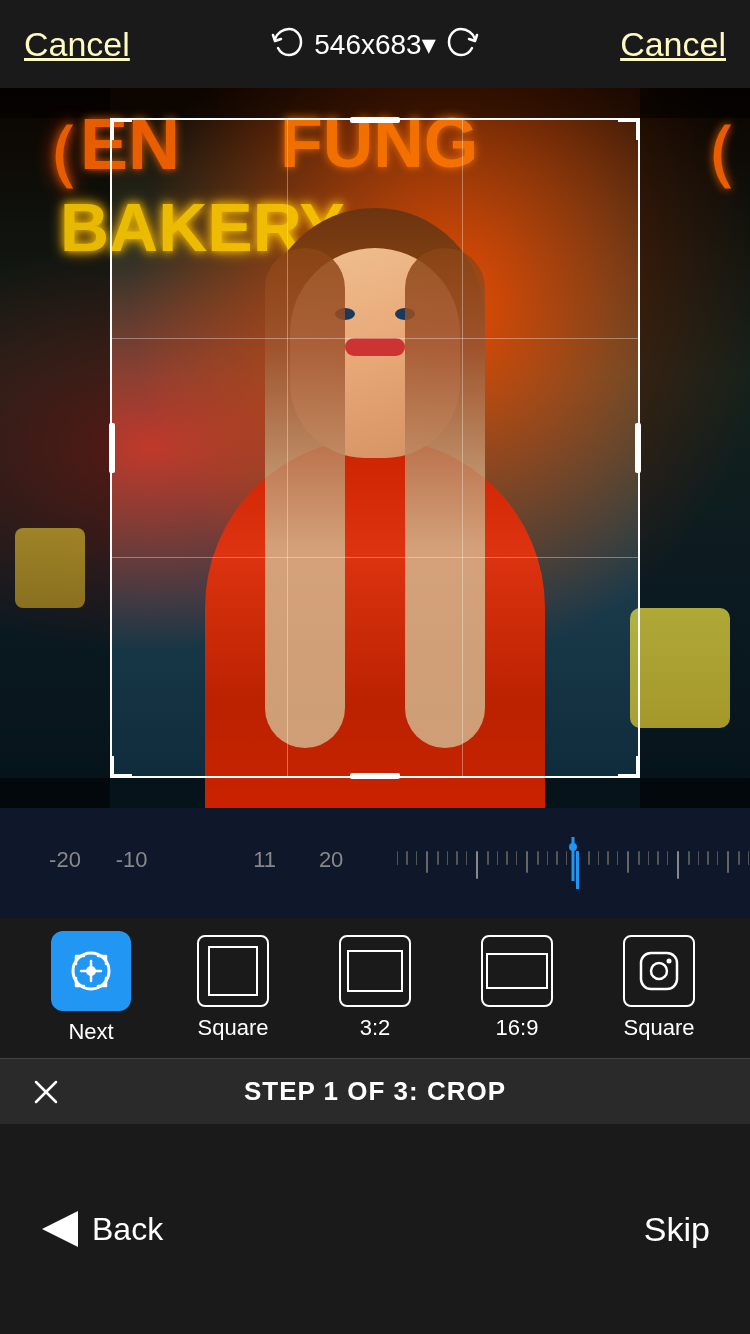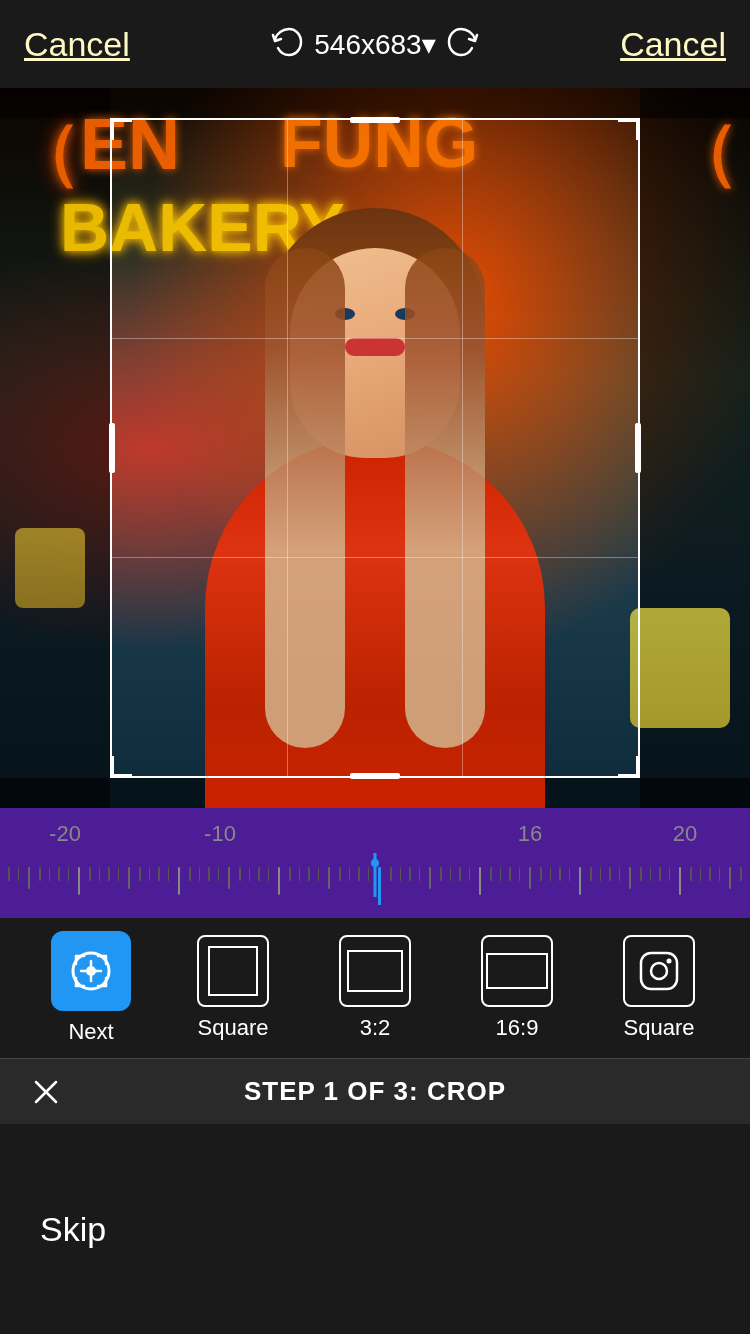--- a/index.html
+++ b/index.html
@@ -142,23 +142,22 @@
     .grid-h2 { top: 66.6%; left: 0; right: 0; height: 1px; }
     .grid-v1 { left: 33.3%; top: 0; bottom: 0; width: 1px; }
     .grid-v2 { left: 66.6%; top: 0; bottom: 0; width: 1px; }
 
     
     .ruler-area {
       position: absolute;
       top: 808px;
       left: 0; right: 0;
       height: 110px;
-      background: #4c1d95;
-      display: flex;
-      flex-direction: column;
+      background: #0f172a;
+      display: flex;
       align-items: center;
       justify-content: center;
     }
     .ruler-labels {
       display: flex;
       width: 100%;
       justify-content: space-between;
       padding: 0 40px;
       margin-bottom: 6px;
     }
@@ -366,21 +365,21 @@
     <div class="grid-v1"></div>
     <div class="grid-v2"></div>
   </div>
 </div>
 
 <div class="ruler-area">
   <div class="ruler-labels">
     <span class="ruler-label">-20</span>
     <span class="ruler-label">-10</span>
     <span class="ruler-label"></span>
-    <span class="ruler-label">16</span>
+    <span class="ruler-label">11</span>
     <span class="ruler-label">20</span>
   </div>
   <div class="ruler-track">
     <div style="position:absolute;top:6px;left:50%;transform:translateX(-50%);width:8px;height:8px;background:#2196F3;border-radius:50%;z-index:10;"></div>
     <div style="display:flex;align-items:flex-start;justify-content:center;width:100%;padding-top:14px;gap:0;">
       
     </div>
     <div id="ticks-wrapper" style="position:absolute;top:14px;left:0;right:0;display:flex;align-items:flex-start;justify-content:center;">
     <div style="width: 1.5px; height: 14px; background: rgb(85, 85, 85); margin: 0px 4px; flex-shrink: 0; border-radius: 1px;"></div>
         <div style="width: 1.5px; height: 14px; background: rgb(85, 85, 85); margin: 0px 4px; flex-shrink: 0; border-radius: 1px;"></div>
@@ -517,14 +516,22 @@
   <div class="step-close">
     <svg width="28" height="28" viewBox="0 0 28 28" fill="none">
       <line x1="4" y1="4" x2="24" y2="24" stroke="white" stroke-width="2.5" stroke-linecap="round"></line>
       <line x1="24" y1="4" x2="4" y2="24" stroke="white" stroke-width="2.5" stroke-linecap="round"></line>
     </svg>
   </div>
   <span class="step-text">STEP 1 OF 3: CROP</span>
 </div>
 
 <div class="bottom-nav">
+  <button class="nav-btn">
+    <div class="nav-arrow">
+      <svg width="36" height="36" viewBox="0 0 36 36" fill="white">
+        <polygon points="36,0 36,36 0,18"></polygon>
+      </svg>
+    </div>
+    <span>Back</span>
+  </button>
   <button class="nav-skip">Skip</button>
 </div>
 
 </body></html>

